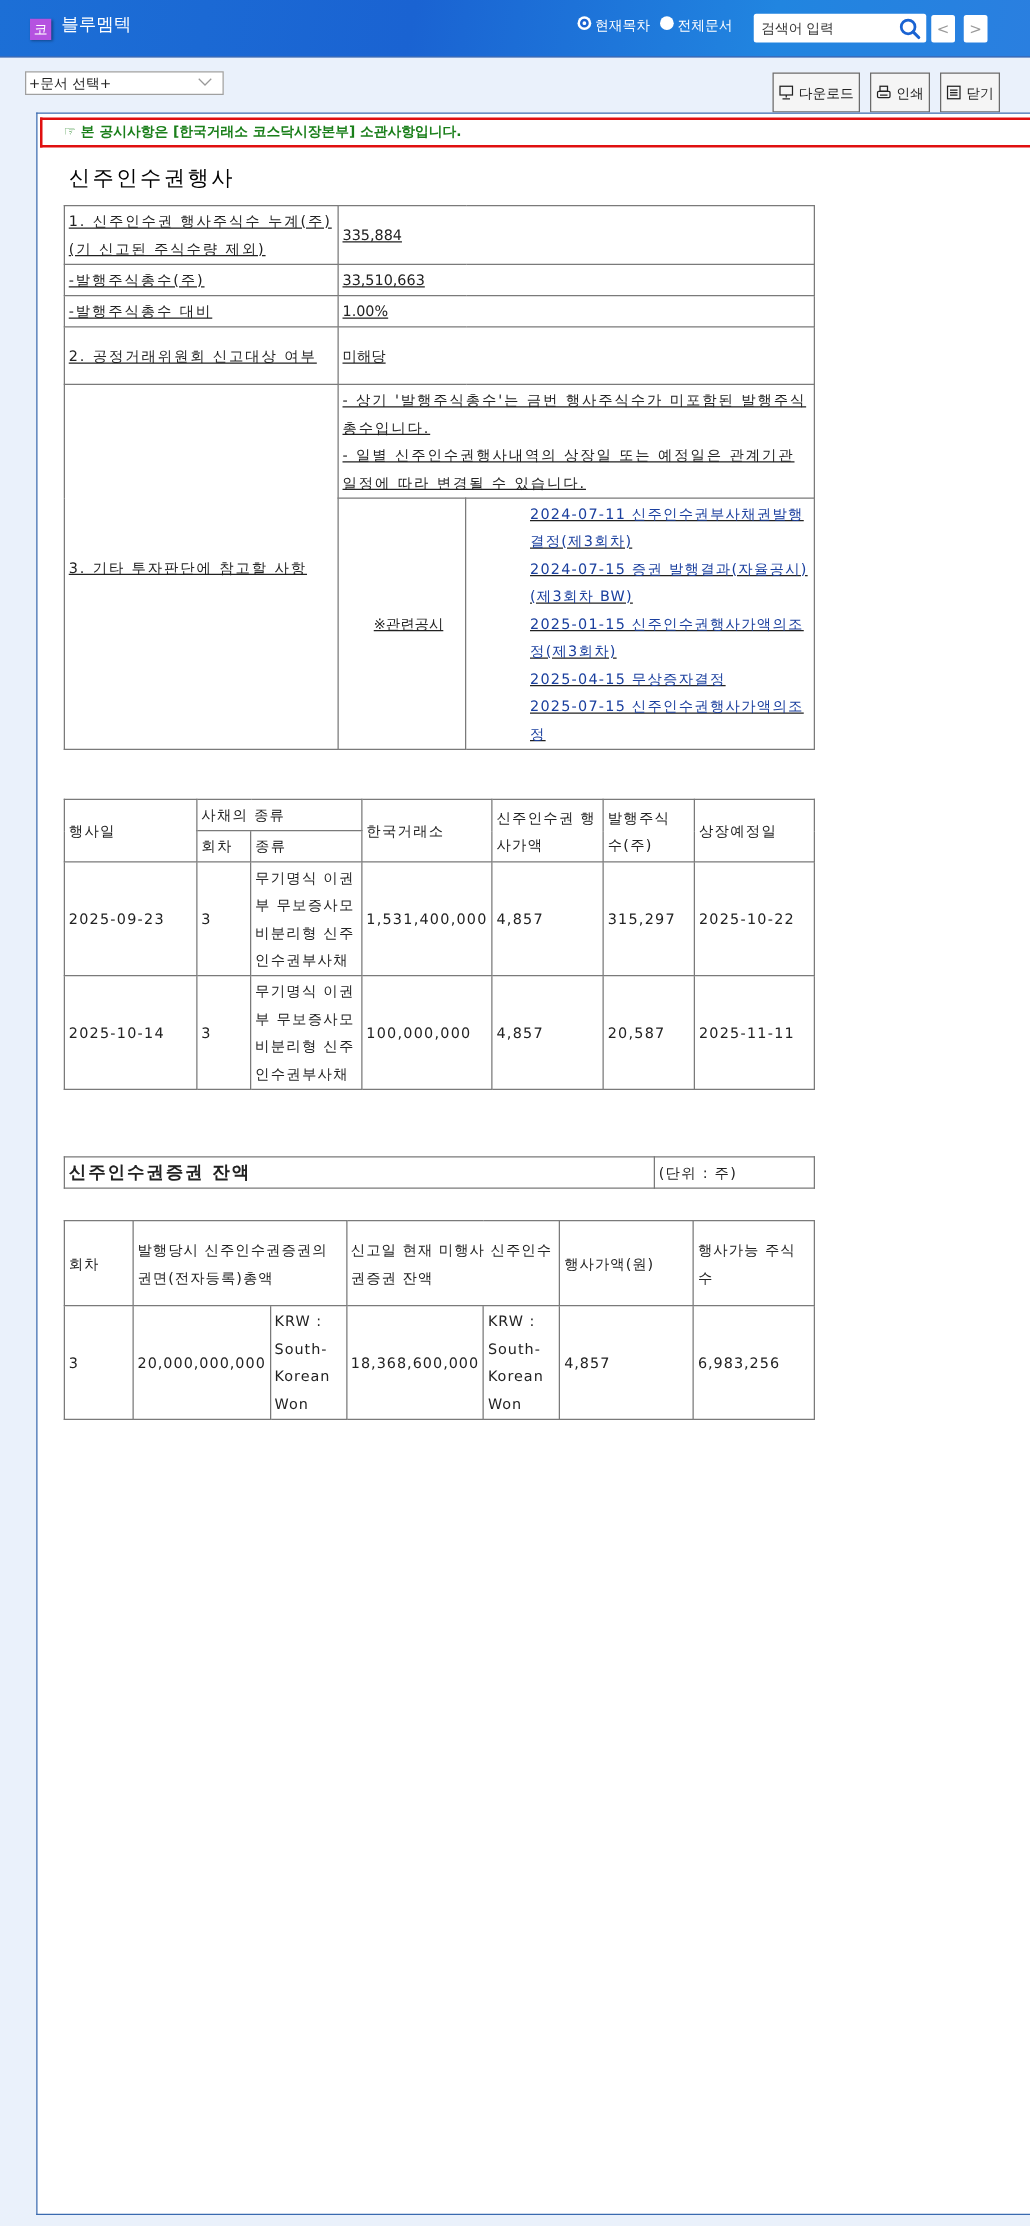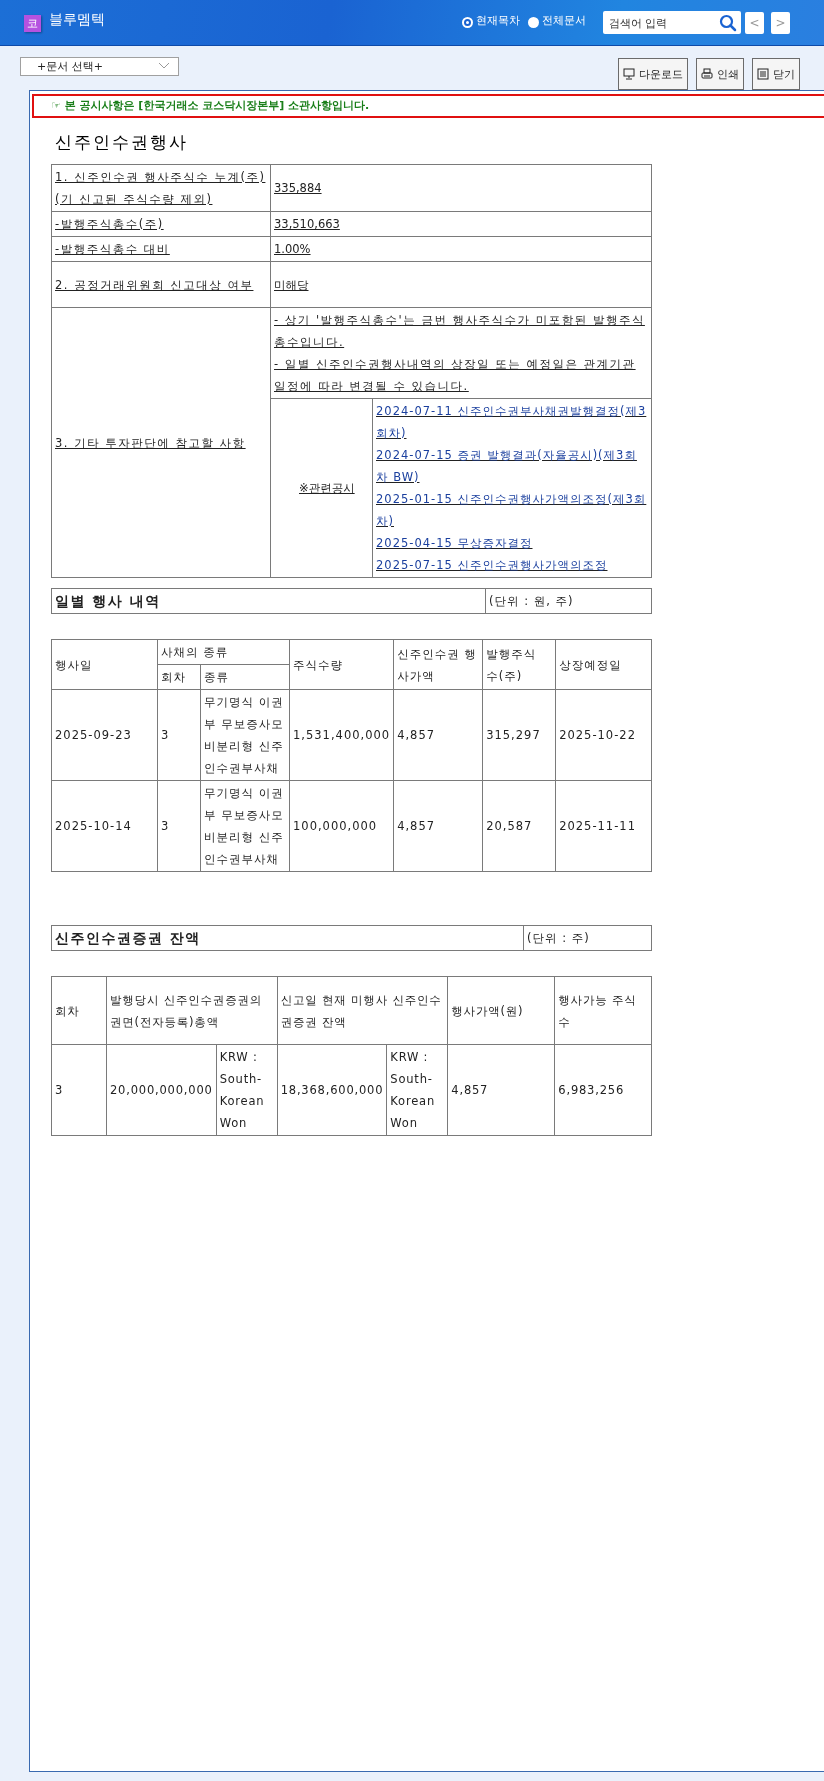--- a/index.html
+++ b/index.html
@@ -13,42 +13,42 @@
     border-bottom: 1px solid #0e4aa8;
   }
   .logo-box {
     position: absolute; left: 24px; top: 15px; width: 17px; height: 17px;
     background: #b552e0; color: #fff; font-size: 11px; text-align: center; line-height: 17px;
     box-shadow: 1px 1px 2px rgba(0,0,0,0.35);
   }
   .company {
     position: absolute; left: 49px; top: 11px; color: #fff; font-size: 14px; font-weight: normal;
   }
-  .radio-group { position: absolute; left: 462px; top: 13px; display: flex; align-items: flex-end; color: #fff; font-size: 11px; }
+  .radio-group { position: absolute; left: 462px; top: 13px; display: flex; align-items: flex-start; color: #fff; font-size: 11px; }
   .radio { width: 11px; height: 11px; border-radius: 50%; background: #fff; display: inline-block; margin-right: 3px; position: relative; }
   .radio.checked::after { content: ""; position: absolute; left: 2px; top: 2px; width: 7px; height: 7px; border-radius: 50%; border: 2px solid #1a63d2; box-sizing: border-box; }
   .radio-label { margin-right: 8px; }
   .search-box {
     position: absolute; left: 603px; top: 11px; width: 138px; height: 23px; background: #fff; border-radius: 2px;
   }
   .search-input {
     border: none; outline: none; position: absolute; left: 6px; top: 3px; width: 104px; height: 17px;
     font-size: 11px; color: #333; font-family: Liberation Sans, sans-serif; background: transparent;
   }
   .search-input::placeholder { color: #333; }
   .search-icon { position: absolute; right: 4px; top: 3px; width: 18px; height: 18px; }
   .nav-btn {
     position: absolute; top: 12px; width: 19px; height: 22px; background: #fff; border-radius: 2px;
     color: #999; font-size: 12px; text-align: center; line-height: 22px;
   }
 
   
   .doc-select {
     position: absolute; left: 20px; top: 57px; width: 159px; height: 19px; background: #fff; border: 1px solid #a0a0a0;
-    font-size: 11px; color: #222; padding-left: 16px; line-height: 17px;
+    font-size: 11px; color: #222; padding-left: 2px; line-height: 17px;
   }
   .doc-select .chev { position: absolute; right: 8px; top: 3px; width: 12px; height: 10px; }
   .tool-btn {
     position: absolute; top: 58px; height: 32px; background: #f5f5f5; border: 1px solid #6b6b6b;
     font-size: 11px; color: #222; display: flex; align-items: center; padding: 0 4px; gap: 4px;
   }
   .tool-btn svg { width: 12px; height: 12px; }
 
   
   .frame {
@@ -62,21 +62,21 @@
   .doc-title {
     position: absolute; left: 25px; top: 40px; font-size: 17px; color: #000; letter-spacing: 2px;
   }
 
   table { border-collapse: collapse; position: absolute; font-size: 11.5px; color: #222; }
   td, th { border: 1px solid #7a7a7a; padding: 1px 3px; vertical-align: middle; font-weight: normal; text-align: left; line-height: 22px; }
 
   .t1 { left: 21px; top: 73px; width: 601px; text-decoration: underline; }
   .t1 .c1 { width: 219px; letter-spacing: 1.5px; }
   .t1 .c2 { width: 102px; padding-left: 28px; }
-  .link { color: #1a3f9e; display: block; }
+  .link { color: #1a3f9e; display: block; margin-left: 48px; }
   .notes { letter-spacing: 1.5px; }
 
   .sec-head { left: 21px; width: 601px; }
   .sec-head td { font-size: 14px; font-weight: bold; letter-spacing: 1.5px; height: 24px; }
   .sec-head td.unit { font-size: 11.5px; font-weight: normal; letter-spacing: 1px; }
 
   .t2 { left: 21px; top: 548px; width: 601px; }
   .t2 td { letter-spacing: 1px; }
   .t3 { left: 21px; top: 885px; width: 601px; }
   .t3 td { letter-spacing: 0.8px; }
@@ -174,35 +174,27 @@
         <span class="link">2024-07-11 신주인수권부사채권발행결정(제3회차)</span>
         <span class="link">2024-07-15 증권 발행결과(자율공시)(제3회차 BW)</span>
         <span class="link">2025-01-15 신주인수권행사가액의조정(제3회차)</span>
         <span class="link">2025-04-15 무상증자결정</span>
         <span class="link">2025-07-15 신주인수권행사가액의조정</span>
       </td>
     </tr>
   </tbody>
     </table>
 
-  <table class="sec-head" style="top:497px">
-    <tbody>
-        <tr>
-      <td>일별 행사 내역</td>
-      <td class="unit" style="width:166px">(단위 : 원, 주)</td>
-    </tr>
-  </tbody>
-    </table>
 
   <table class="t2">
     <tbody>
         <tr>
       <td rowspan="2" style="width:106px">행사일</td>
       <td colspan="2">사채의 종류</td>
-      <td rowspan="2" style="width:97px">주식수량</td>
+      <td rowspan="2" style="width:97px">한국거래소</td>
       <td rowspan="2" style="width:89px">신주인수권 행사가액</td>
       <td rowspan="2" style="width:73px">발행주식 수(주)</td>
       <td rowspan="2">상장예정일</td>
     </tr>
     <tr>
       <td style="width:43px">회차</td>
       <td style="width:89px">종류</td>
     </tr>
     <tr>
       <td>2025-09-23</td>

